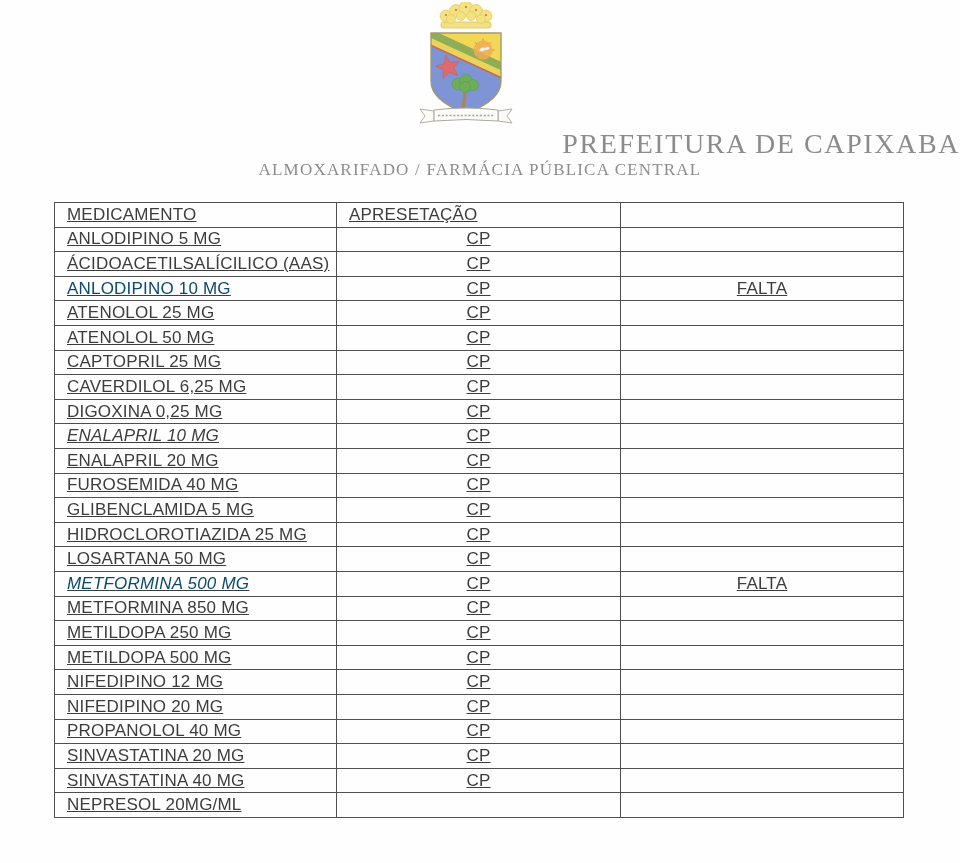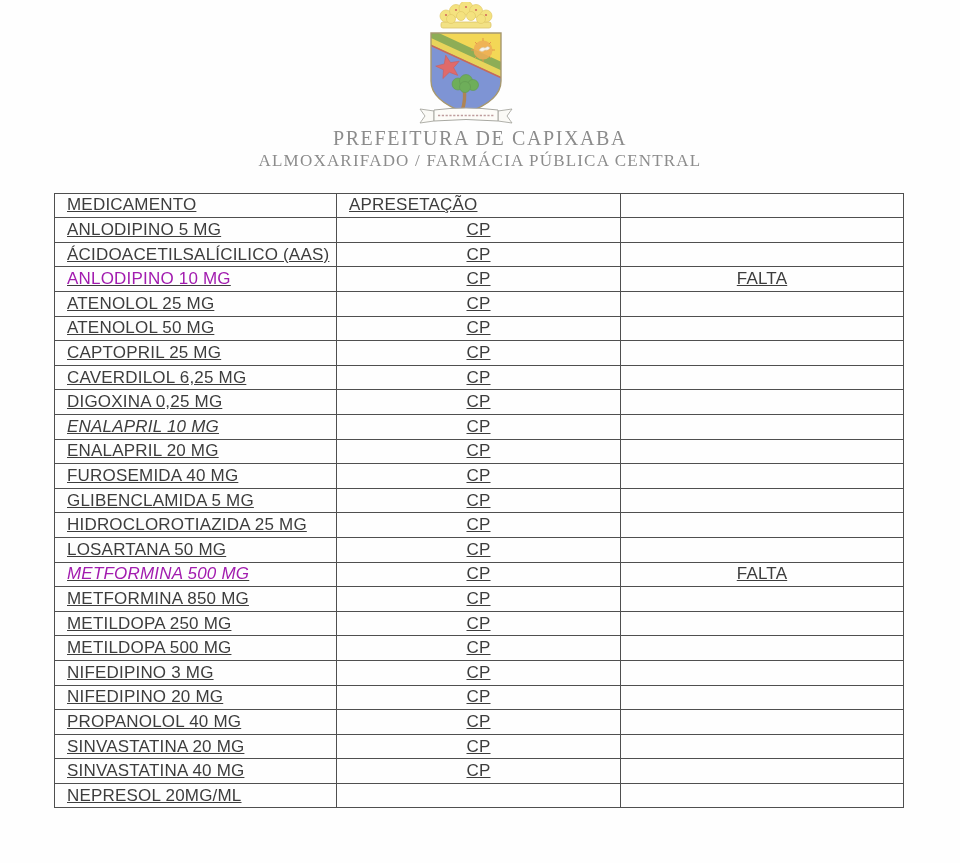--- a/index.html
+++ b/index.html
@@ -24,22 +24,23 @@
   }
   
   .org-header{
     text-align:center;
     font-family:"Liberation Serif","DejaVu Serif",serif;
     color:#8c8c8c;
     line-height:1.18;
     margin-top:3px;
   }
   .org-header .line1{
-    font-size:20px;
+    font-size:28px;
     letter-spacing:1.6px;
+    text-align:right;
   }
   .org-header .line2{
     font-size:17px;
     letter-spacing:1.2px;
   }
   
   table.meds{
     border-collapse:collapse;
     table-layout:fixed;
     width:849px;
@@ -59,21 +60,21 @@
     text-align:left;
     font-weight:normal;
     vertical-align:middle;
     white-space:nowrap;
     overflow:hidden;
   }
   table.meds td.center{
     text-align:center;
     padding:0;
   }
-  tr.t-red td:first-child{color:#a21caf;}
+  tr.t-red td:first-child{color:#0c4a6e;}
   tr.t-italic td:first-child{font-style:italic;}
 </style>
 </head>
 <body>
 
 <div class="crest-wrap">
   <svg width="112" height="122" viewBox="0 0 112 122">
     <defs>
       <clipPath id="shieldClip">
         <path d="M21,31 H91 V79 Q91,99 56,111 Q21,99 21,79 Z"></path>
@@ -258,21 +259,21 @@
         <td>METILDOPA 250 MG</td>
         <td class="center">CP</td>
         <td class="center"></td>
       </tr>
       <tr>
         <td>METILDOPA 500 MG</td>
         <td class="center">CP</td>
         <td class="center"></td>
       </tr>
       <tr>
-        <td>NIFEDIPINO 3 MG</td>
+        <td>NIFEDIPINO 12 MG</td>
         <td class="center">CP</td>
         <td class="center"></td>
       </tr>
       <tr>
         <td>NIFEDIPINO 20 MG</td>
         <td class="center">CP</td>
         <td class="center"></td>
       </tr>
       <tr>
         <td>PROPANOLOL 40 MG</td>

